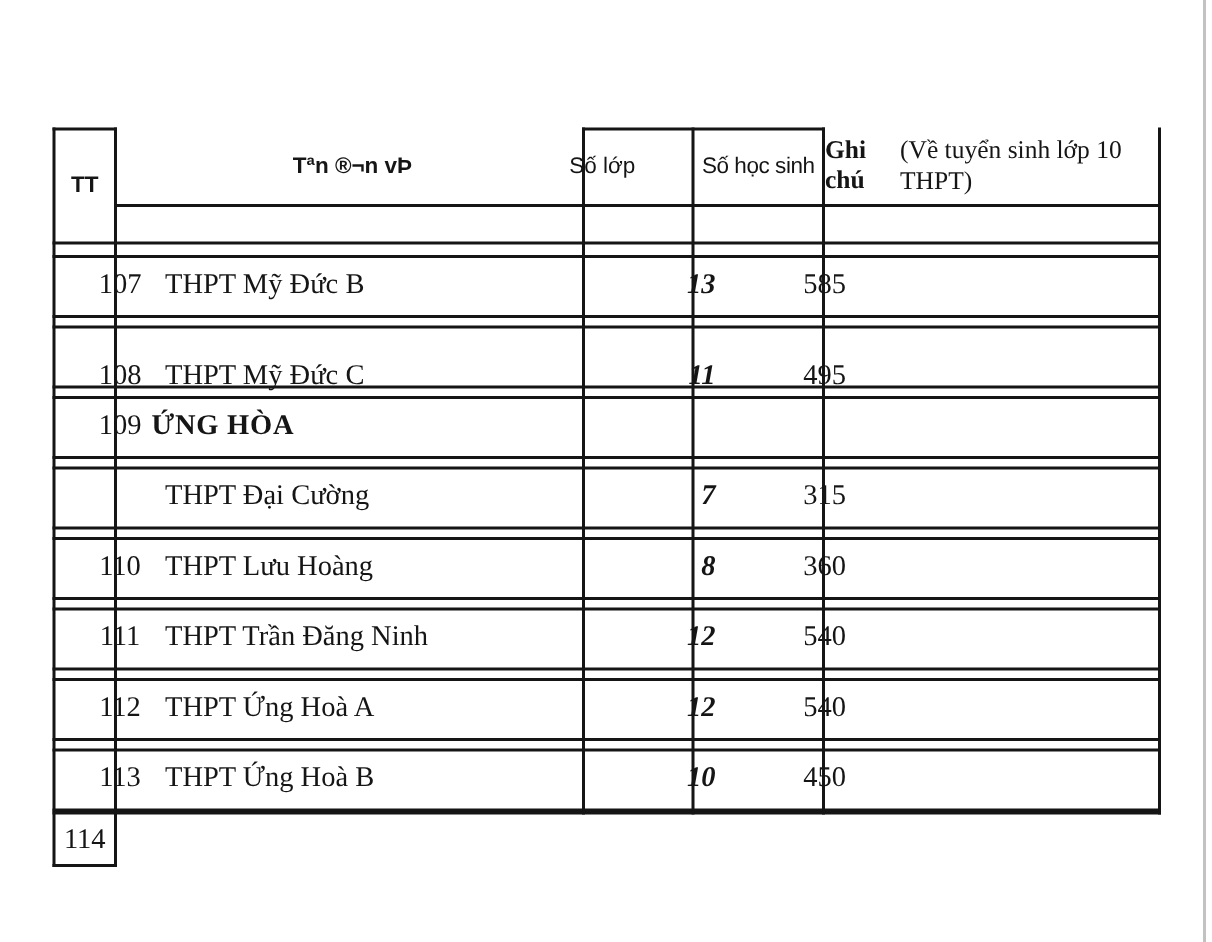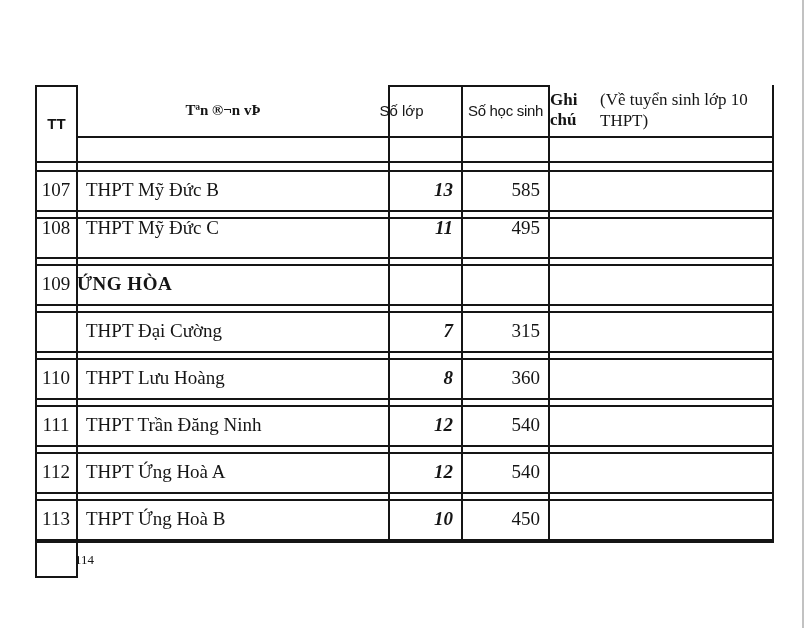--- a/index.html
+++ b/index.html
@@ -8,40 +8,40 @@
   .vline,.hline{position:absolute;background:#151515;}
   .vline{width:2px;}
   .hline{height:2px;}
   .hline.thick{height:4px;}
   .scan-edge{position:absolute;background:#c2c2c2;width:2px;top:0;height:628px;left:802px;}
 
   
   .hcell{position:absolute;display:flex;align-items:center;justify-content:center;
          font-family:"Liberation Sans", sans-serif;font-size:15px;}
   #h-tt{left:37px;top:87px;width:39px;height:72px;font-weight:bold;}
-  #h-name{left:68px;top:87px;width:310px;height:47px;font-weight:bold;font-family:Liberation Serif, serif;}
+  #h-name{left:80px;top:87px;width:310px;height:47px;font-weight:bold;}
   #h-lop{left:366px;top:87px;width:71px;height:47px;}
   #h-hs{left:463px;top:87px;width:85px;height:47px;letter-spacing:-0.3px;}
   #h-ghichu{left:550px;top:82px;width:222px;height:56px;display:flex;flex-direction:row;
             align-items:center;justify-content:center;font-family:"Liberation Serif", serif;}
   #h-ghichu .t1{font-weight:bold;font-size:17px;line-height:20px;}
   #h-ghichu .t2{font-size:17px;line-height:21px;}
 
   
   .row{position:absolute;left:35px;width:739px;height:40px;display:flex;align-items:center;
-       font-size:19px;}
+       font-size:19px;padding-left:24px;}
   .c-tt{width:42px;text-align:center;}
   .c-name{width:312px;padding-left:9px;box-sizing:border-box;}
   .c-lop{width:73px;padding-right:9px;box-sizing:border-box;text-align:right;font-weight:bold;font-style:italic;}
   .c-hs{width:87px;padding-right:9px;box-sizing:border-box;text-align:right;}
   .c-ghi{flex:1;}
   .row.district .c-name{padding-left:0;text-align:left;font-weight:bold;letter-spacing:0.5px;}
 
   #row-114{position:absolute;left:35px;top:544px;width:43px;height:32px;display:flex;
-           align-items:center;justify-content:center;font-size:13px;padding-left:28px;}
+           align-items:center;justify-content:center;font-size:19px;}
 </style>
 </head>
 <body>
 
 <div id="page">
 
   <div class="vline" style="left:35px;top:85px;height:493px;"></div>
   <div class="vline" style="left:76px;top:85px;height:493px;"></div>
   <div class="vline" style="left:388px;top:85px;height:458px;"></div>
   <div class="vline" style="left:461px;top:85px;height:458px;"></div>
@@ -82,21 +82,21 @@
     <div class="t2">(Về tuyển sinh lớp 10 THPT)</div>
   </div>
 
   <div class="row" style="top:170px;">
     <div class="c-tt">107</div>
     <div class="c-name">THPT Mỹ Đức B</div>
     <div class="c-lop">13</div>
     <div class="c-hs">585</div>
     <div class="c-ghi"></div>
   </div>
-  <div class="row" style="top:208px;">
+  <div class="row" style="top:231px;">
     <div class="c-tt">108</div>
     <div class="c-name">THPT Mỹ Đức C</div>
     <div class="c-lop">11</div>
     <div class="c-hs">495</div>
     <div class="c-ghi"></div>
   </div>
   <div class="row district" style="top:264px;">
     <div class="c-tt">109</div>
     <div class="c-name">ỨNG HÒA</div>
     <div class="c-lop"></div>

